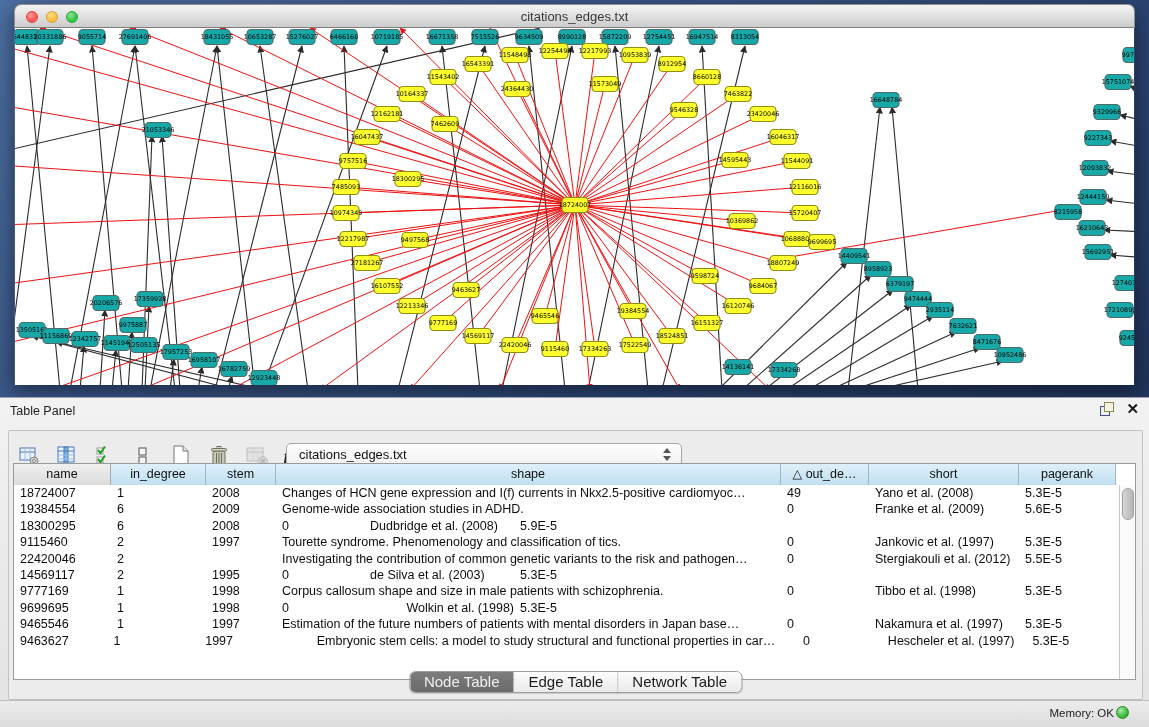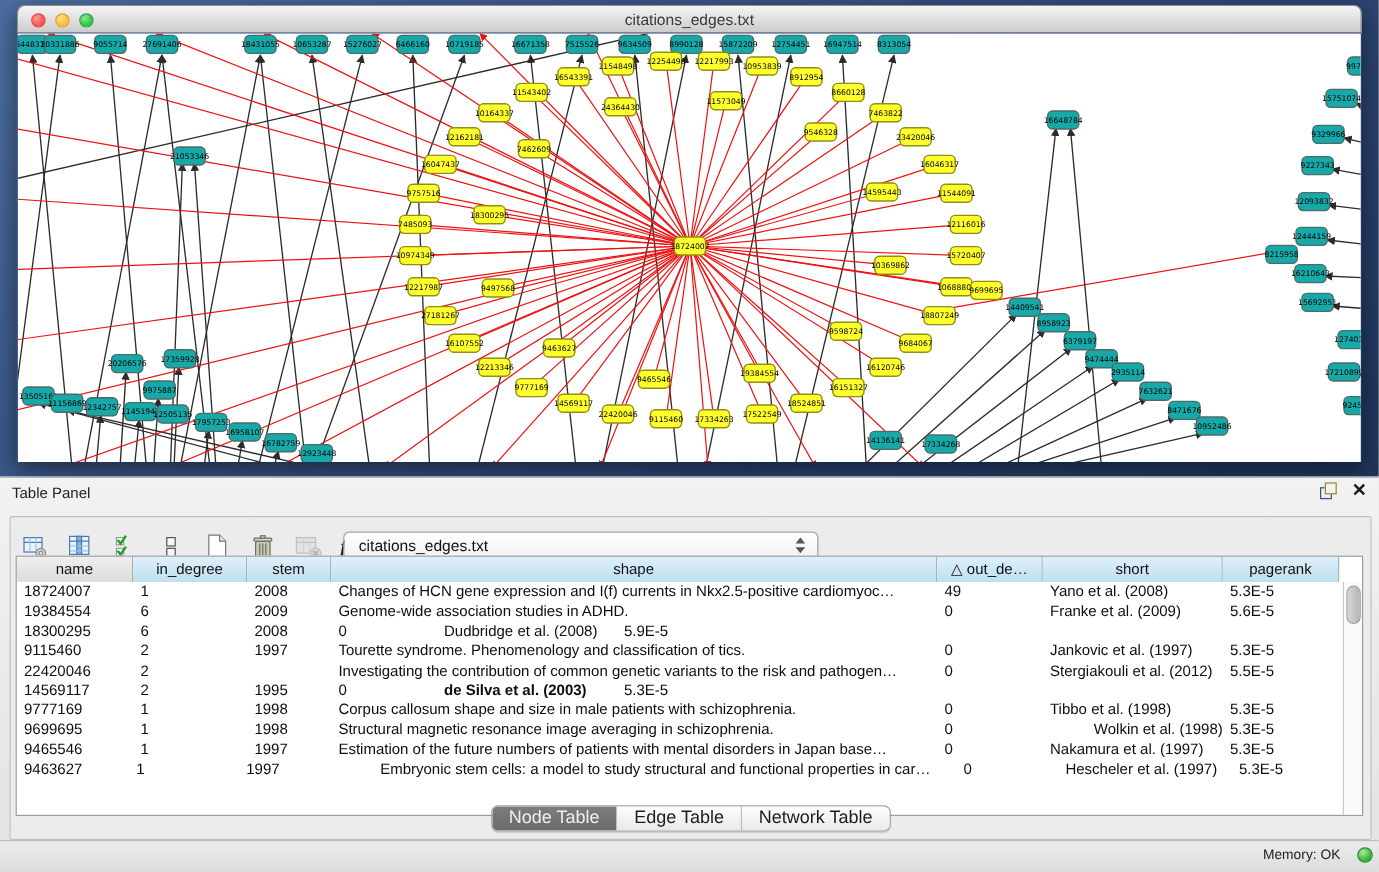--- a/index.html
+++ b/index.html
@@ -69,21 +69,21 @@
   .tabs{position:absolute;left:50%;transform:translateX(-50%);top:240px;display:flex;
         border:1px solid #9e9e9e;border-radius:6px;overflow:hidden;box-shadow:0 1px 1px rgba(0,0,0,.15)}
   .seg{height:20px;line-height:20px;padding:0 14px;font-size:15px;color:#1c1c1c;
        background:linear-gradient(#fdfdfd,#e9e9e9);border-right:1px solid #bdbdbd}
   .seg:last-child{border-right:none}
   .seg.selected{background:linear-gradient(#7d7d7d,#6a6a6a);color:#efefef}
 
   
   .statusbar{position:absolute;left:0;bottom:0;width:1149px;height:26px;
              background:linear-gradient(#ececec,#dcdcdc);border-top:1px solid #bdbdbd}
-  .mem{position:absolute;right:5px;top:5px;display:flex;align-items:center;gap:14px}
+  .mem{position:absolute;right:20px;top:5px;display:flex;align-items:center;gap:2px}
   .memtext{font-size:11.5px;color:#222}
   .memdot{width:13px;height:13px;border-radius:50%;box-sizing:border-box;
           background:radial-gradient(circle at 35% 30%,#a9eca9,#35b335 65%);border:1px solid #268a26}
 </style>
 </head>
 <body>
 
 <div class="desktop">
   <div class="macwin">
     <div class="titlebar">
@@ -781,37 +781,36 @@
             <div class="tcell" style="width: 505px;">Investigating the contribution of common genetic variants to the risk and pathogen…</div>
             <div class="tcell" style="width: 88px;">0</div>
             <div class="tcell" style="width: 150px;">Stergiakouli et al. (2012)</div>
             <div class="tcell" style="width: 97px;">5.5E-5</div>
           </div>
           <div class="trow">
             <div class="tcell" style="width: 97px;">14569117</div>
             <div class="tcell" style="width: 95px;">2</div>
             <div class="tcell" style="width: 70px;">1995</div>
             <div class="tcell" style="width: 88px;">0</div>
-            <div class="tcell" style="width: 150px; font-weight: bold;">de Silva et al. (2003)</div>
+            <div class="tcell" style="width: 150px;">de Silva et al. (2003)</div>
             <div class="tcell" style="width: 97px;">5.3E-5</div>
           </div>
           <div class="trow">
             <div class="tcell" style="width: 97px;">9777169</div>
             <div class="tcell" style="width: 95px;">1</div>
             <div class="tcell" style="width: 70px;">1998</div>
             <div class="tcell" style="width: 505px;">Corpus callosum shape and size in male patients with schizophrenia.</div>
             <div class="tcell" style="width: 88px;">0</div>
             <div class="tcell" style="width: 150px;">Tibbo et al. (1998)</div>
             <div class="tcell" style="width: 97px;">5.3E-5</div>
           </div>
           <div class="trow">
             <div class="tcell" style="width: 97px;">9699695</div>
             <div class="tcell" style="width: 95px;">1</div>
             <div class="tcell" style="width: 70px;">1998</div>
-            <div class="tcell" style="width: 505px;">Structural magnetic resonance image averaging in schizophrenia.</div>
             <div class="tcell" style="width: 88px;">0</div>
             <div class="tcell" style="width: 150px; text-align: right;">Wolkin et al. (1998)</div>
             <div class="tcell" style="width: 97px;">5.3E-5</div>
           </div>
           <div class="trow">
             <div class="tcell" style="width: 97px;">9465546</div>
             <div class="tcell" style="width: 95px;">1</div>
             <div class="tcell" style="width: 70px;">1997</div>
             <div class="tcell" style="width: 505px;">Estimation of the future numbers of patients with mental disorders in Japan base…</div>
             <div class="tcell" style="width: 88px;">0</div>

